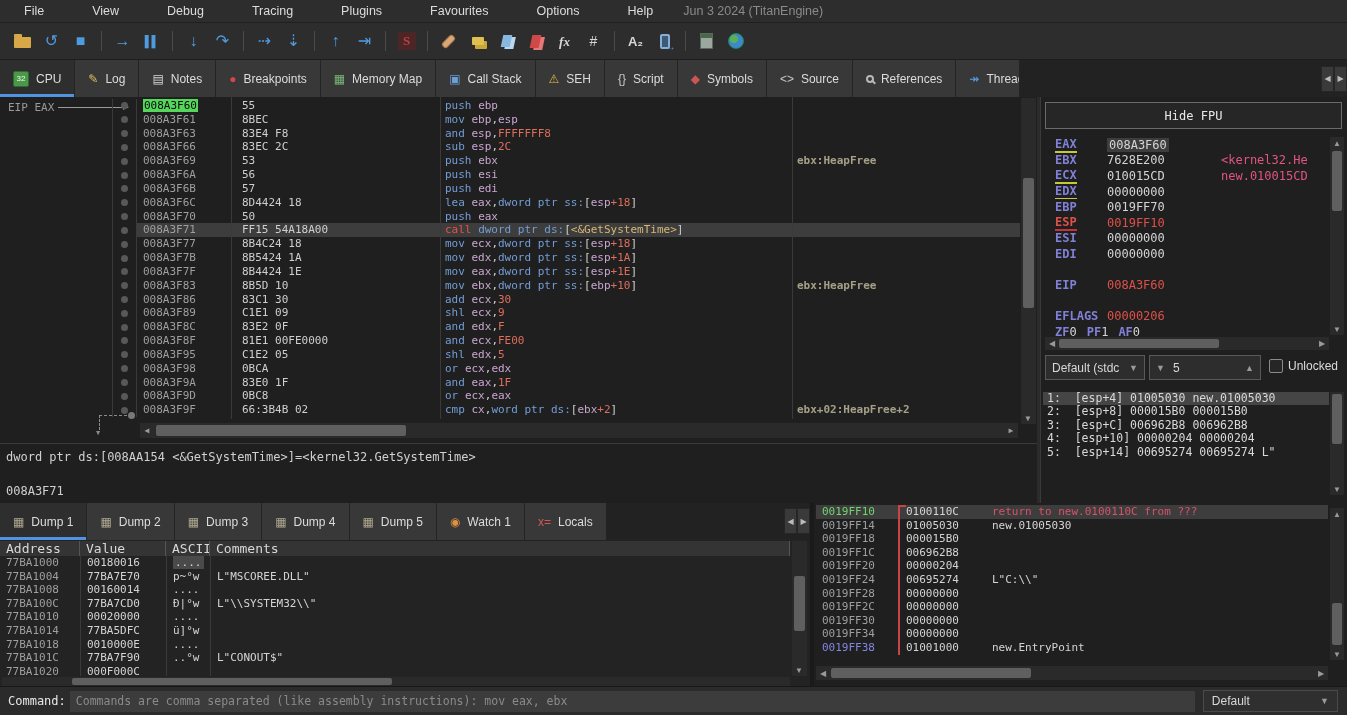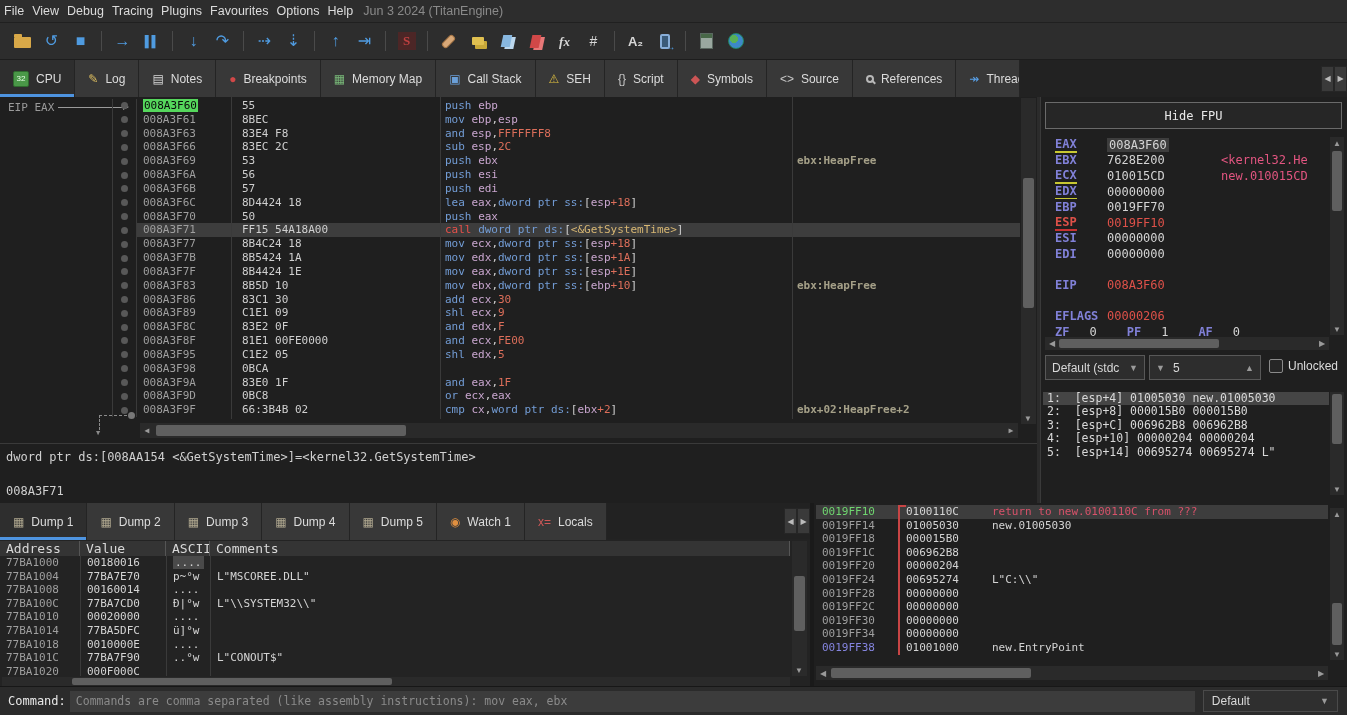--- a/index.html
+++ b/index.html
@@ -3,21 +3,21 @@
 <meta charset="utf-8">
 <style>
   * { margin:0; padding:0; box-sizing:border-box; }
   html,body { width:1347px; height:715px; background:#2b2b2b; overflow:hidden;
     font-family:"Liberation Sans", sans-serif; color:#dcdcdc; }
   .mono { font-family:"DejaVu Sans Mono","Liberation Mono",monospace; }
 
   
   .menubar{position:absolute;left:0;top:0;width:1347px;height:23px;background:#2d2d2d;
     border-bottom:1px solid #202020;display:flex;align-items:center;font-size:12.5px;}
-  .mitem{padding:0 4px;height:23px;display:flex;align-items:center;cursor:default;}
+  .mitem{padding:0 24px;height:23px;display:flex;align-items:center;cursor:default;}
   .mver{color:#8a8a8a;margin-left:6px;}
 
   
   .toolbar{position:absolute;left:0;top:23px;width:1347px;height:37px;background:#2d2d2d;
     border-bottom:1px solid #1d1d1d;display:flex;align-items:center;padding-left:8px;}
   .tbtn{width:27px;height:27px;display:flex;align-items:center;justify-content:center;margin:0 1px;}
   .tico{font-size:16px;color:#4f9be0;line-height:1;}
   .tico.small{font-size:11px;letter-spacing:-1px;}
   .tico.fx{font-size:13px;font-style:italic;color:#d8d8d8;font-family:"Liberation Serif",serif;font-weight:bold;}
   .tico.hash{font-size:14px;color:#d8d8d8;}
@@ -88,21 +88,21 @@
   .infoline1{position:absolute;left:6px;top:6px;white-space:pre;}
   .infoline2{position:absolute;left:6px;top:40px;}
 
   
   .rpanel{position:absolute;left:1040px;top:97px;width:307px;height:406px;background:#1f1f1f;border-left:1px solid #3a3a3a;}
   .hidefpu{position:absolute;left:4px;top:5px;width:297px;height:27px;background:#262626;border:1px solid #6a6a6a;
     display:flex;align-items:center;justify-content:center;font-size:12px;color:#e8e8e8;font-family:"DejaVu Sans Mono",monospace;}
   .reglist{position:absolute;left:0;top:40px;width:288px;}
   .rrow{height:15.6px;display:grid;grid-template-columns:52px 114px auto;align-items:center;
     padding-left:14px;font-size:12px;white-space:pre;overflow:hidden;}
-  .rrow.flags{display:flex;gap:20px;}
+  .rrow.flags{display:flex;gap:0;}
   .rname{color:#8181d8;font-weight:bold;width:max-content;}
   .rname.u-y{border-bottom:2px solid #c8c832;}
   .rname.u-r{border-bottom:2px solid #c83232;}
   .rname.red{color:#de5149;}
   .rval{color:#d4d4d4;}
   .rval.red{color:#de5149;}
   .rval.chip{background:#3d3d3d;width:max-content;padding:0 2px;}
   .rext{color:#e25580;overflow:hidden;white-space:nowrap;}
   .flagv{color:#d4d4d4;margin-right:10px;}
 
@@ -394,21 +394,21 @@
       <div class="drow sel"><span class="addr">008A3F71</span><span class="bytes">FF15 54A18A00</span><span class="ins"><span class="tk-c">call </span><span class="tk-m">dword ptr ds:</span><span class="tk-t">[</span><span class="tk-y">&lt;&amp;GetSystemTime&gt;</span><span class="tk-t">]</span></span><span class="cmt"></span></div>
       <div class="drow"><span class="addr">008A3F77</span><span class="bytes">8B4C24 18</span><span class="ins"><span class="tk-m">mov </span><span class="tk-r">ecx</span><span class="tk-t">,</span><span class="tk-m">dword ptr ss:</span><span class="tk-t">[</span><span class="tk-r">esp</span><span class="tk-n">+18</span><span class="tk-t">]</span></span><span class="cmt"></span></div>
       <div class="drow"><span class="addr">008A3F7B</span><span class="bytes">8B5424 1A</span><span class="ins"><span class="tk-m">mov </span><span class="tk-r">edx</span><span class="tk-t">,</span><span class="tk-m">dword ptr ss:</span><span class="tk-t">[</span><span class="tk-r">esp</span><span class="tk-n">+1A</span><span class="tk-t">]</span></span><span class="cmt"></span></div>
       <div class="drow"><span class="addr">008A3F7F</span><span class="bytes">8B4424 1E</span><span class="ins"><span class="tk-m">mov </span><span class="tk-r">eax</span><span class="tk-t">,</span><span class="tk-m">dword ptr ss:</span><span class="tk-t">[</span><span class="tk-r">esp</span><span class="tk-n">+1E</span><span class="tk-t">]</span></span><span class="cmt"></span></div>
       <div class="drow"><span class="addr">008A3F83</span><span class="bytes">8B5D 10</span><span class="ins"><span class="tk-m">mov </span><span class="tk-r">ebx</span><span class="tk-t">,</span><span class="tk-m">dword ptr ss:</span><span class="tk-t">[</span><span class="tk-r">ebp</span><span class="tk-n">+10</span><span class="tk-t">]</span></span><span class="cmt">ebx:HeapFree</span></div>
       <div class="drow"><span class="addr">008A3F86</span><span class="bytes">83C1 30</span><span class="ins"><span class="tk-m">add </span><span class="tk-r">ecx</span><span class="tk-t">,</span><span class="tk-n">30</span></span><span class="cmt"></span></div>
       <div class="drow"><span class="addr">008A3F89</span><span class="bytes">C1E1 09</span><span class="ins"><span class="tk-m">shl </span><span class="tk-r">ecx</span><span class="tk-t">,</span><span class="tk-n">9</span></span><span class="cmt"></span></div>
       <div class="drow"><span class="addr">008A3F8C</span><span class="bytes">83E2 0F</span><span class="ins"><span class="tk-m">and </span><span class="tk-r">edx</span><span class="tk-t">,</span><span class="tk-n">F</span></span><span class="cmt"></span></div>
       <div class="drow"><span class="addr">008A3F8F</span><span class="bytes">81E1 00FE0000</span><span class="ins"><span class="tk-m">and </span><span class="tk-r">ecx</span><span class="tk-t">,</span><span class="tk-n">FE00</span></span><span class="cmt"></span></div>
       <div class="drow"><span class="addr">008A3F95</span><span class="bytes">C1E2 05</span><span class="ins"><span class="tk-m">shl </span><span class="tk-r">edx</span><span class="tk-t">,</span><span class="tk-n">5</span></span><span class="cmt"></span></div>
-      <div class="drow"><span class="addr">008A3F98</span><span class="bytes">0BCA</span><span class="cmt"></span></div>
+      <div class="drow"><span class="addr">008A3F98</span><span class="bytes">0BCA</span><span class="ins"><span class="tk-m">or </span><span class="tk-r">ecx</span><span class="tk-t">,</span><span class="tk-r">edx</span></span><span class="cmt"></span></div>
       <div class="drow"><span class="addr">008A3F9A</span><span class="bytes">83E0 1F</span><span class="ins"><span class="tk-m">and </span><span class="tk-r">eax</span><span class="tk-t">,</span><span class="tk-n">1F</span></span><span class="cmt"></span></div>
       <div class="drow"><span class="addr">008A3F9D</span><span class="bytes">0BC8</span><span class="ins"><span class="tk-m">or </span><span class="tk-r">ecx</span><span class="tk-t">,</span><span class="tk-r">eax</span></span><span class="cmt"></span></div>
       <div class="drow"><span class="addr">008A3F9F</span><span class="bytes">66:3B4B 02</span><span class="ins"><span class="tk-m">cmp </span><span class="tk-r">cx</span><span class="tk-t">,</span><span class="tk-m">word ptr ds:</span><span class="tk-t">[</span><span class="tk-r">ebx</span><span class="tk-n">+2</span><span class="tk-t">]</span></span><span class="cmt">ebx+02:HeapFree+2</span></div>
     </div>
   <div class="colsep" style="left:231px"></div>
   <div class="colsep" style="left:440px"></div>
   <div class="colsep" style="left:792px"></div>
   <div class="jdash"></div>
   <div class="sb" style="left:1021px;top:1px;width:15px;height:326px">
     <div class="sthumb" style="left:2px;top:80px;width:11px;height:130px"></div>

